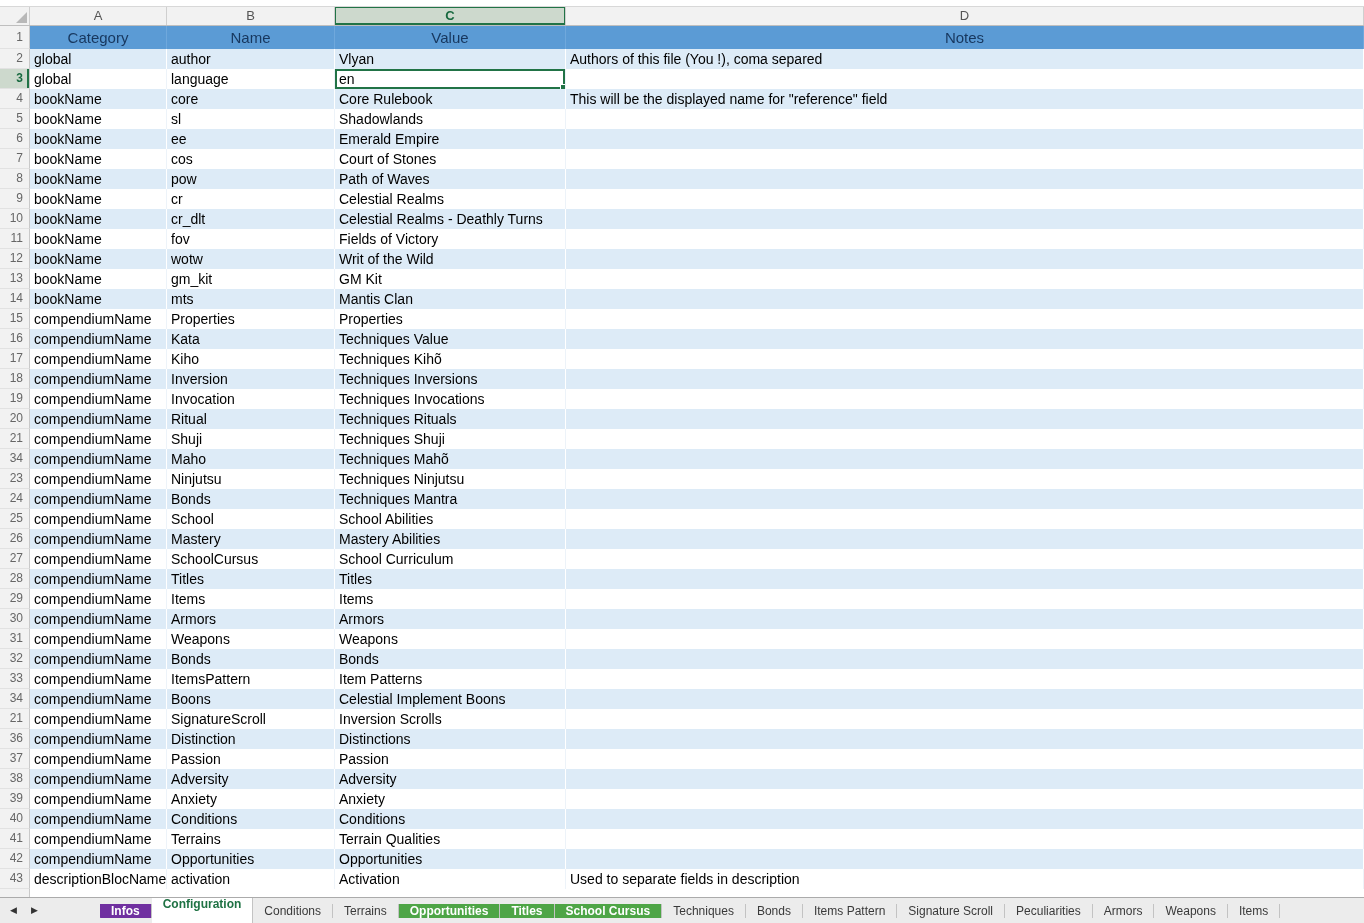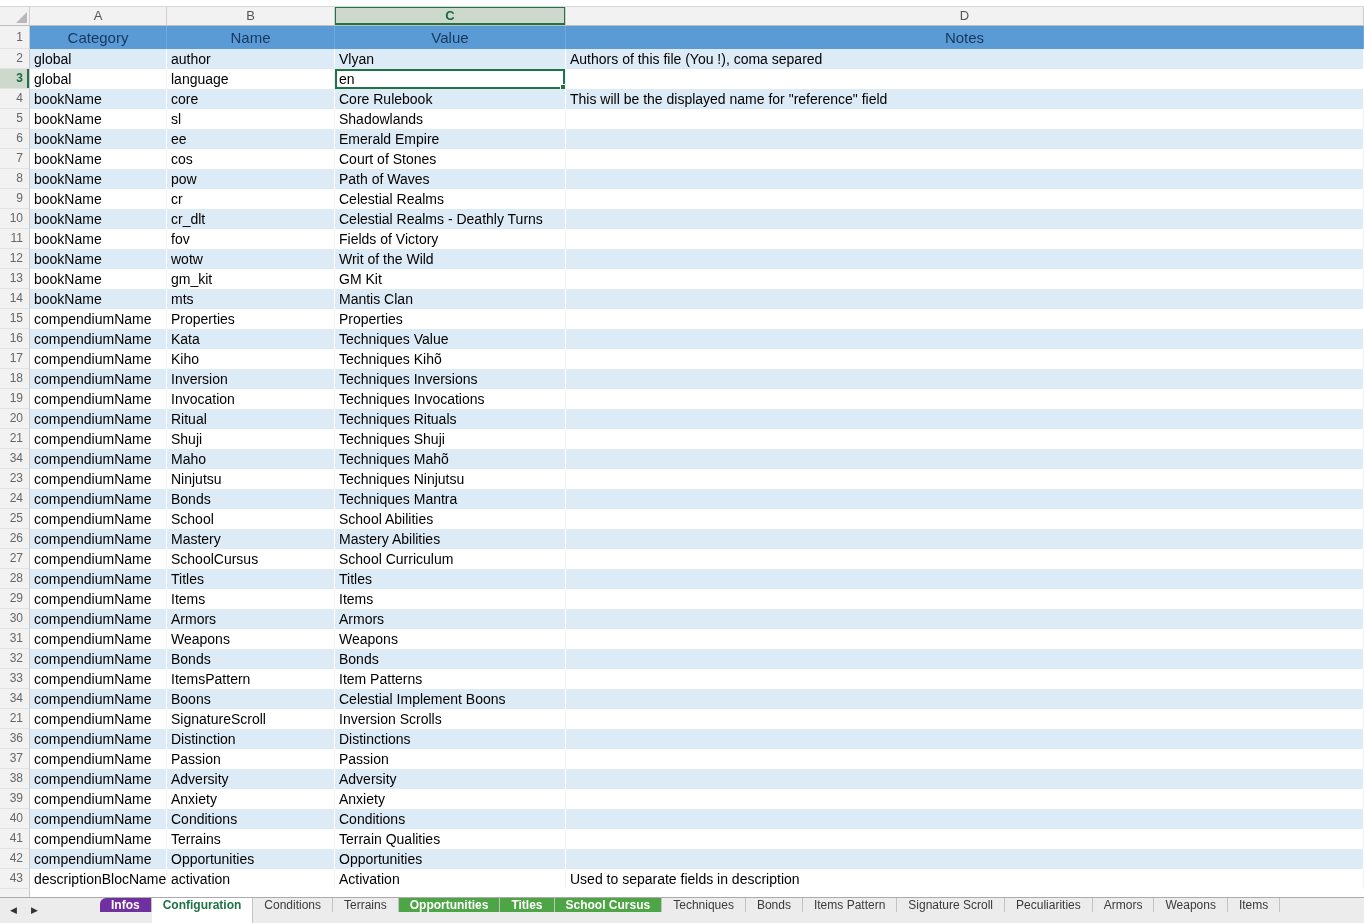--- a/index.html
+++ b/index.html
@@ -37,21 +37,21 @@
   .cell.selected { position:relative; background:#fff; box-shadow:inset 0 0 0 2px #217346; z-index:2; }
   .cell.selected .fill-handle { position:absolute; right:0; bottom:0; width:5px; height:5px;
                                 background:#217346; border-left:1px solid #fff; border-top:1px solid #fff; }
   .filler { flex:1; display:grid; grid-template-columns:30px 1fr; }
   .filler .g { background:#F2F2F2; border-right:1px solid #C9C9C9; }
 
   
   .tabbar { height:26px; background:#ECECEC; border-top:1px solid #ABABAB; display:flex; align-items:stretch; }
   .tab-nav { display:flex; align-items:center; gap:14px; padding:0 10px; width:100px; flex:0 0 auto; }
   .arrow { color:#333; font-size:9px; line-height:1; }
-  .tabs { display:flex; align-items:flex-start; overflow:hidden; flex:1;border-radius:6px; }
+  .tabs { display:flex; align-items:center; overflow:hidden; flex:1;border-radius:6px; }
   .tab { display:flex; align-items:center; padding:0 11px; border-right:1px solid #C3C3C3;
          color:#3a3a3a; white-space:nowrap; font-size:12px; }
   .tab.purple, .tab.green { color:#fff; font-weight:700; }
   .tab.active { background:#fff; font-weight:700; }
   .tab.active span { padding-bottom:12px; }
 </style>
 </head>
 <body>
 
 <div class="app">

